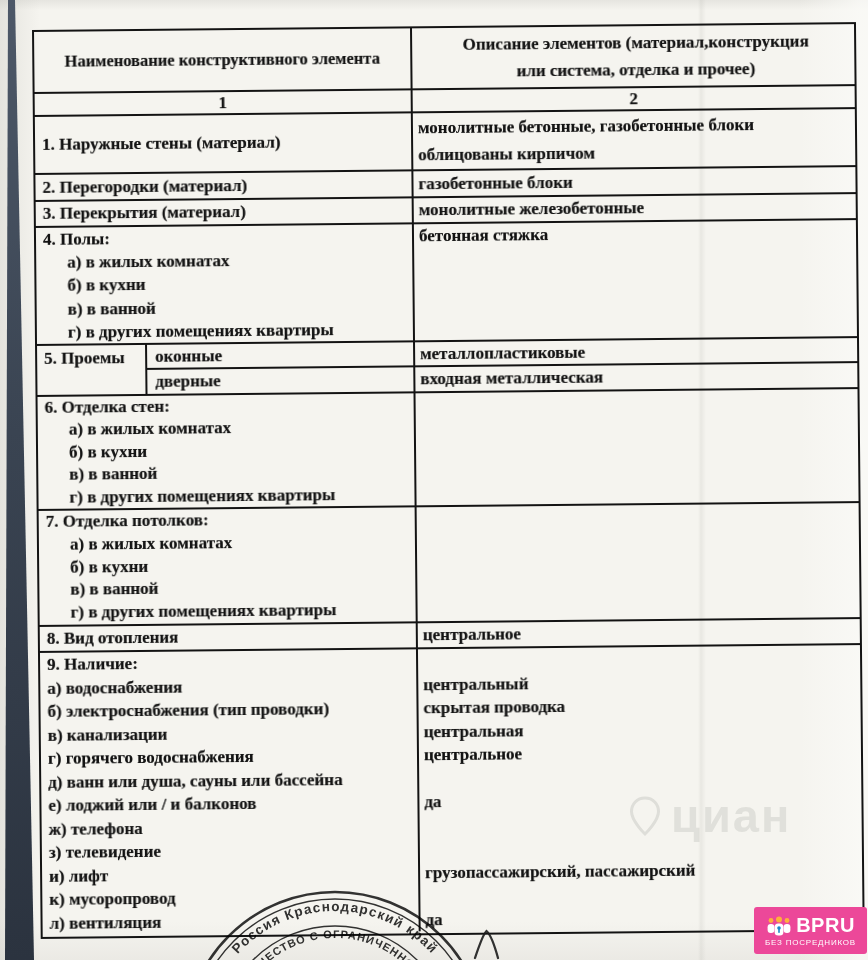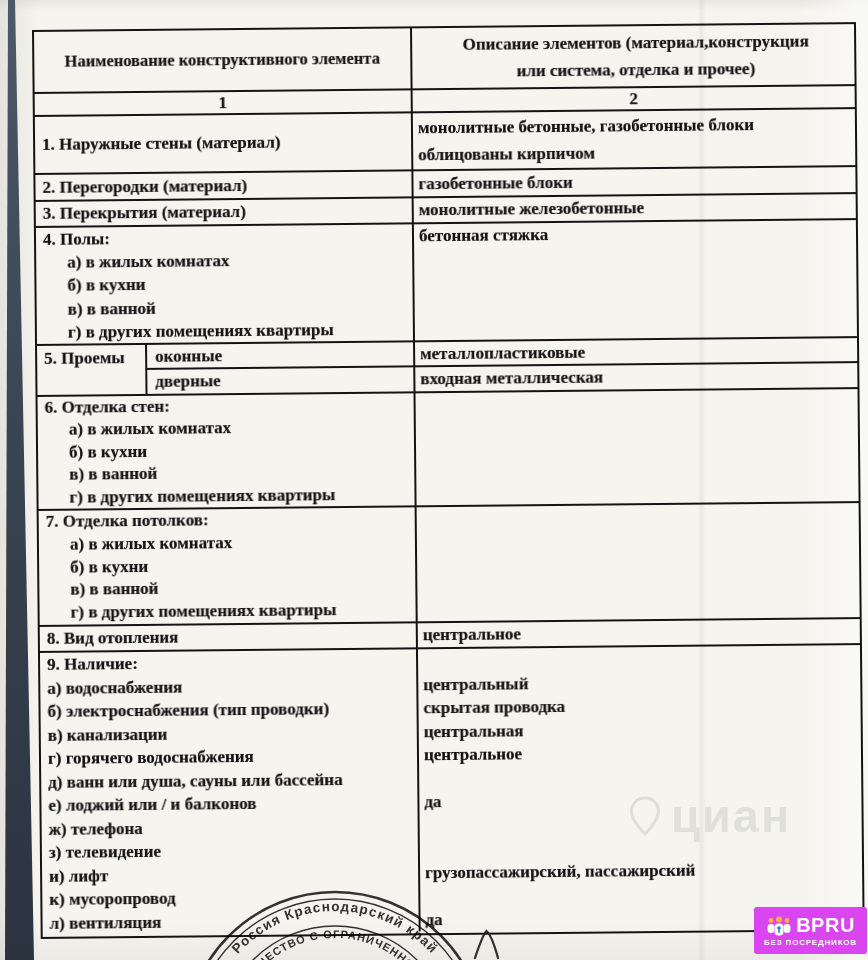--- a/index.html
+++ b/index.html
@@ -100,21 +100,21 @@
   .signature { position:absolute; left:470px; top:928px; z-index:4; opacity:.9; }
 
   
   .badge {
     position:absolute; right:1px; bottom:6px; width:113px; height:47px; z-index:7;
     border-radius:3px; display:flex; flex-direction:column; align-items:center; justify-content:center;
     font-family:"Liberation Sans","DejaVu Sans",sans-serif;
   }
   .badge-row { display:flex; align-items:center; gap:4px; }
   .badge-title { color:#fff; font-weight:bold; font-size:20px; letter-spacing:.5px; }
-  .badge-sub { color:#fff; font-size:8px; letter-spacing:.8px; margin-top:1px; font-weight:bold; }
+  .badge-sub { color:#fff; font-size:8px; letter-spacing:.8px; margin-top:1px; font-weight:normal; }
 </style>
 </head>
 <body>
 
 <div class="page">
 
   <div class="texture"></div>
 
   <div class="watermark">
     <svg width="34" height="42" viewBox="0 0 34 42">
@@ -276,21 +276,21 @@
     </text>
     <text font-family="Liberation Sans, DejaVu Sans, sans-serif" font-size="11" font-weight="bold" fill="#222" letter-spacing="1">
       <textPath href="#stamp-inner-arc" startOffset="50%" text-anchor="middle">ЩЕСТВО С ОГРАНИЧЕННО</textPath>
     </text>
   </svg>
 
   <svg class="signature" width="46" height="32" viewBox="0 0 46 32">
     <path d="M5 30 C9 18 13 6 16.5 3 C20 6 25 19 28 30" fill="none" stroke="#1d1d1d" stroke-width="2.3" stroke-linecap="round"></path>
   </svg>
 
-  <div class="badge" style="background:#d946ef;">
+  <div class="badge" style="background:#ec4899;">
     <div class="badge-row">
       <svg width="26" height="20" viewBox="0 0 26 20">
         <circle cx="5" cy="4.5" r="2.4" fill="#ffb03a"></circle>
         <rect x="1.6" y="8" width="6.8" height="9" rx="3.2" fill="#ffffff"></rect>
         <circle cx="21" cy="4.5" r="2.4" fill="#ffb03a"></circle>
         <rect x="17.6" y="8" width="6.8" height="9" rx="3.2" fill="#ffffff"></rect>
         <circle cx="13" cy="3.6" r="3" fill="#ffb03a"></circle>
         <rect x="8.6" y="7.4" width="8.8" height="12.2" rx="3.6" fill="#ffffff"></rect>
         <circle cx="13" cy="12" r="1.8" fill="#1b87c9"></circle>
         <rect x="12.2" y="12.6" width="1.6" height="4.2" fill="#1b87c9"></rect>

